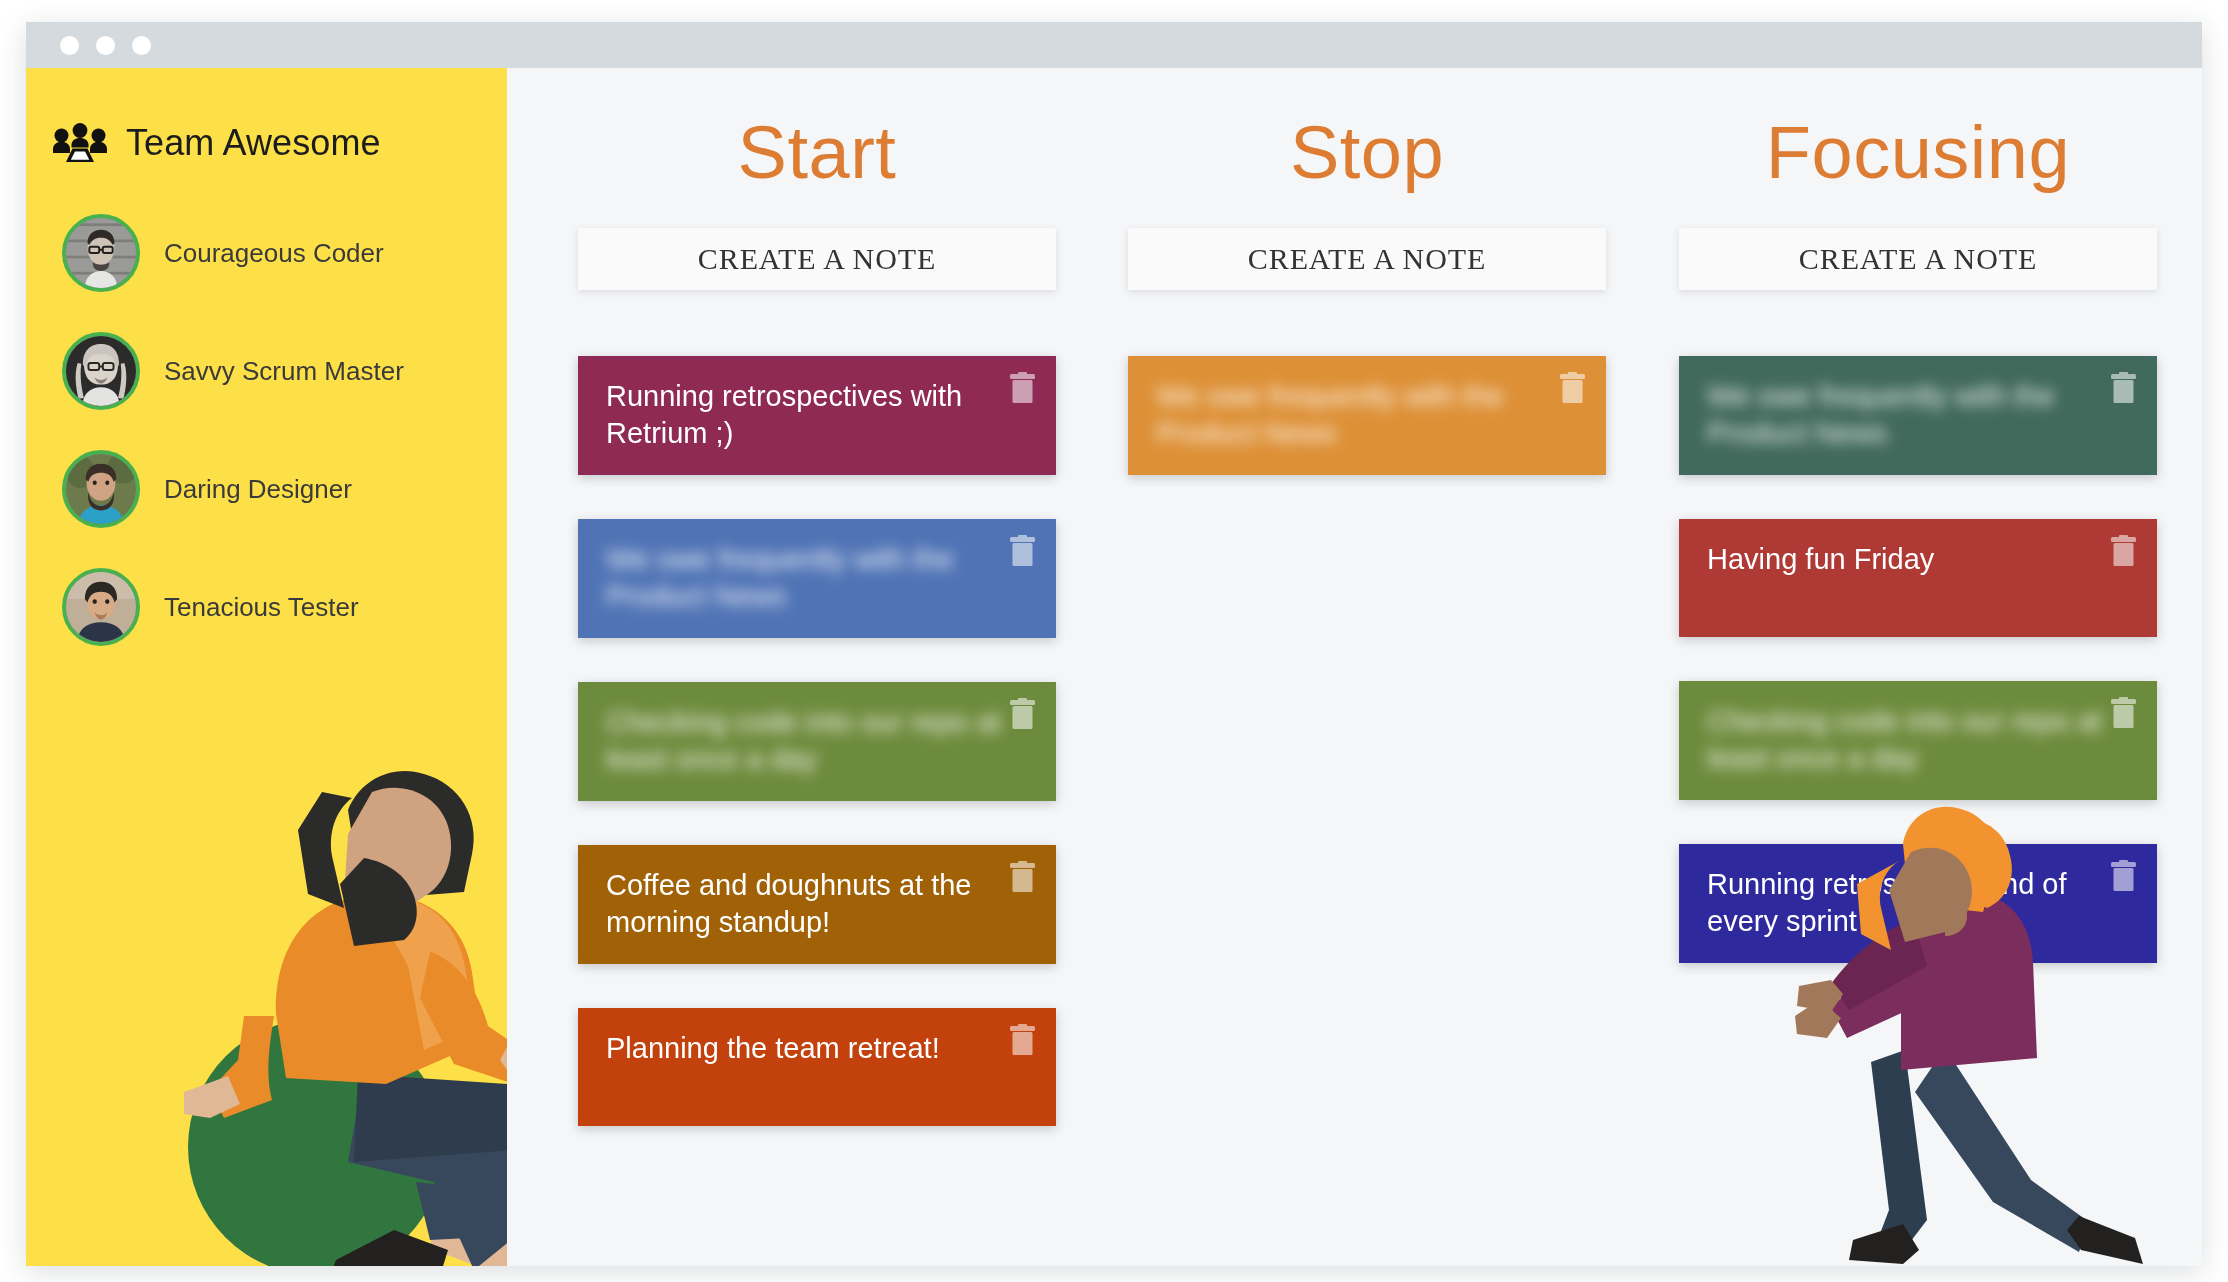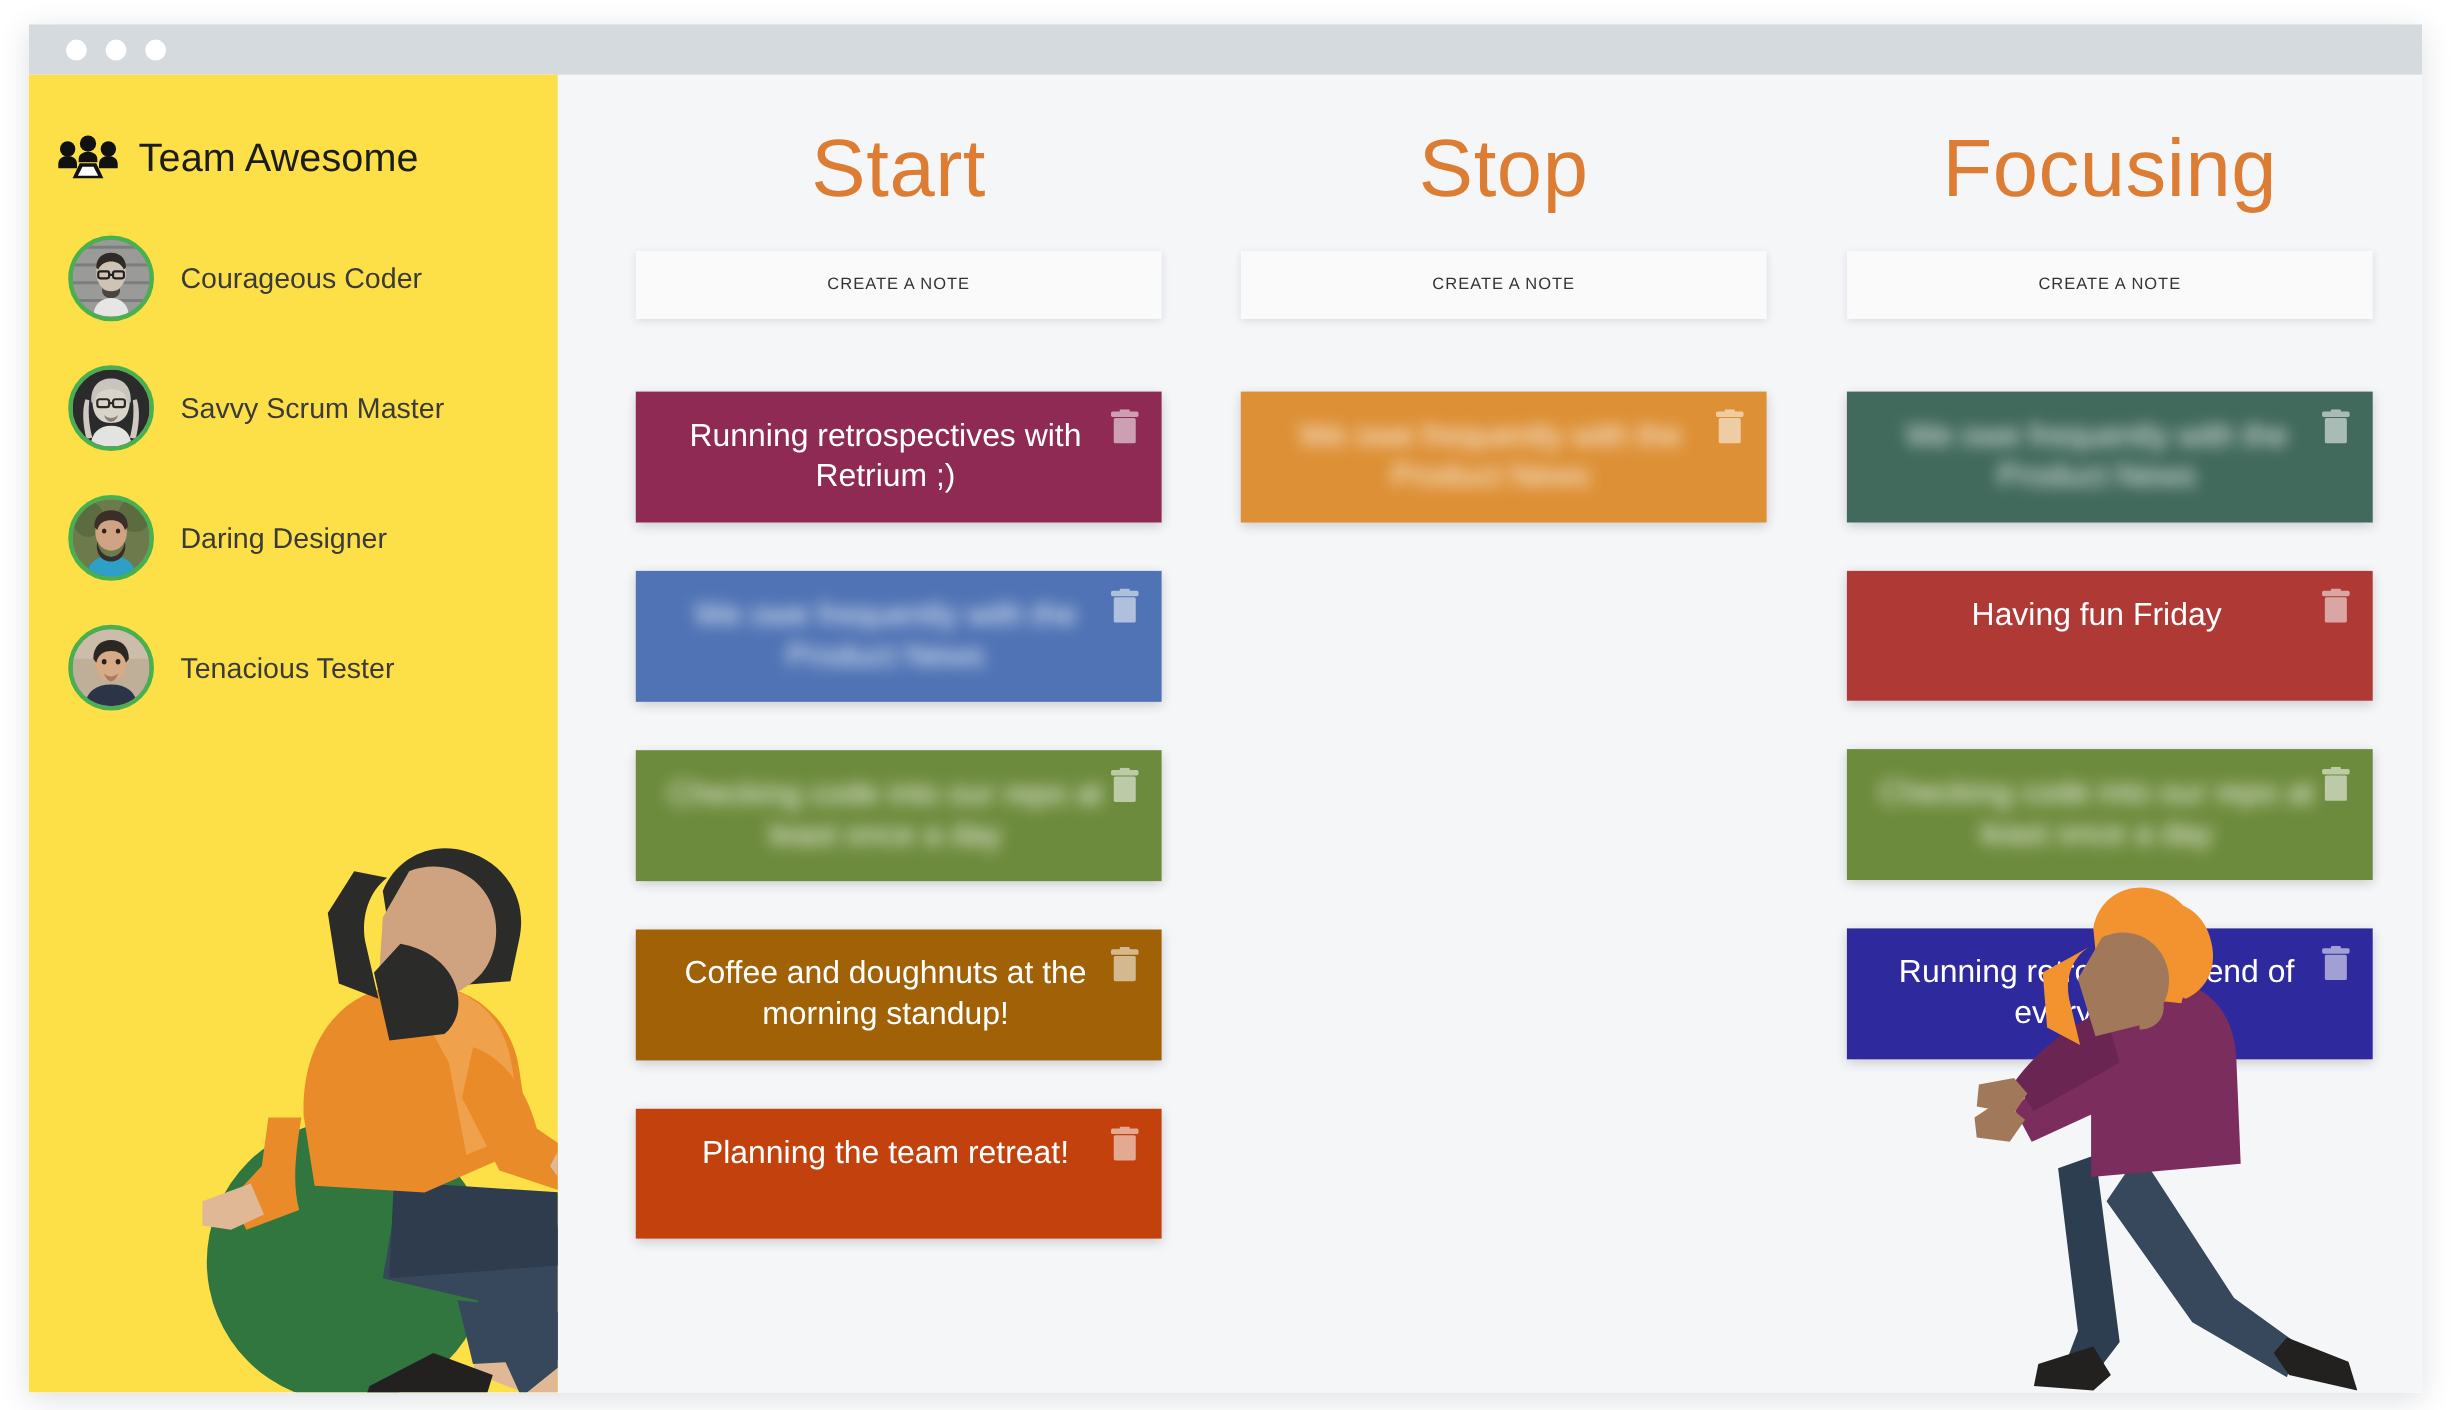--- a/index.html
+++ b/index.html
@@ -115,40 +115,39 @@
   }
   .create-note-btn {
     display: block;
     width: 100%;
     margin-top: 38px;
     height: 62px;
     line-height: 62px;
     background: #fafafa;
     border: none;
     color: #333333;
-    font-family: Liberation Sans, sans-serif;
-    font-size: 15px;
+    font-family: Liberation Serif, serif;
+    font-size: 30px;
     letter-spacing: .9px;
     text-align: center;
     box-shadow: 0 2px 7px rgba(40,50,60,.13);
     cursor: pointer;
   }
 
   .note-list { margin-top: 66px; }
   .note {
     position: relative;
     width: 100%;
     padding: 22px 52px 24px 28px;
     margin-bottom: 44px;
     box-shadow: 0 3px 10px rgba(30,40,50,.22);
     color: #ffffff;
     font-size: 29px;
     line-height: 1.26;
     cursor: pointer;
-    text-align: center;
   }
   .note.blurred .note-text {
     filter: blur(7px);
     opacity: .92;
   }
   .note .trash {
     position: absolute;
     right: 20px; top: 16px;
     width: 27px; height: 32px;
     opacity: .55;

